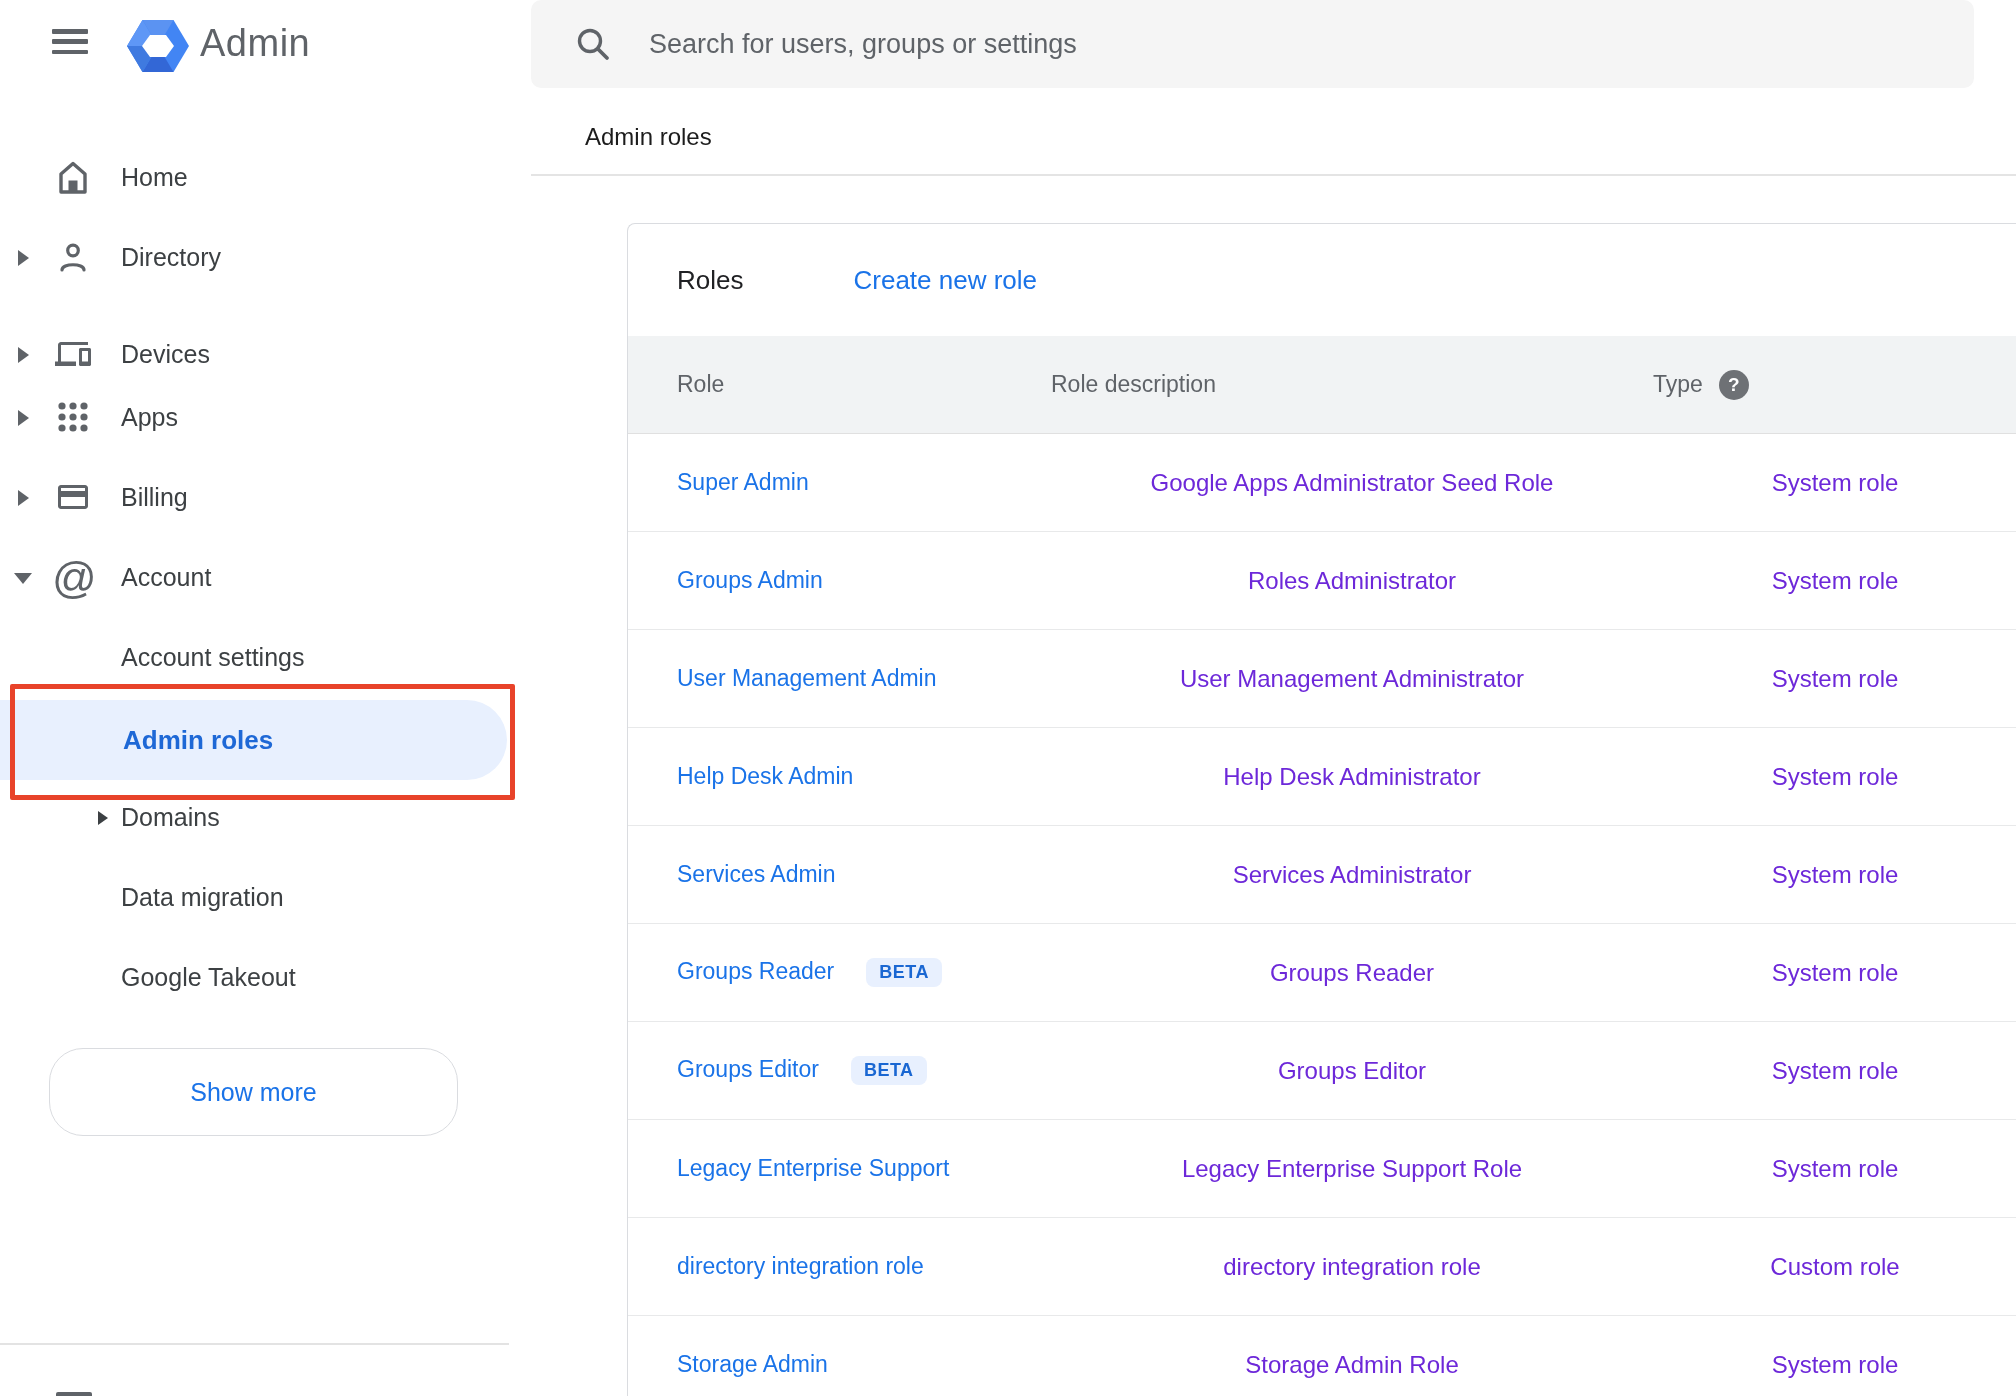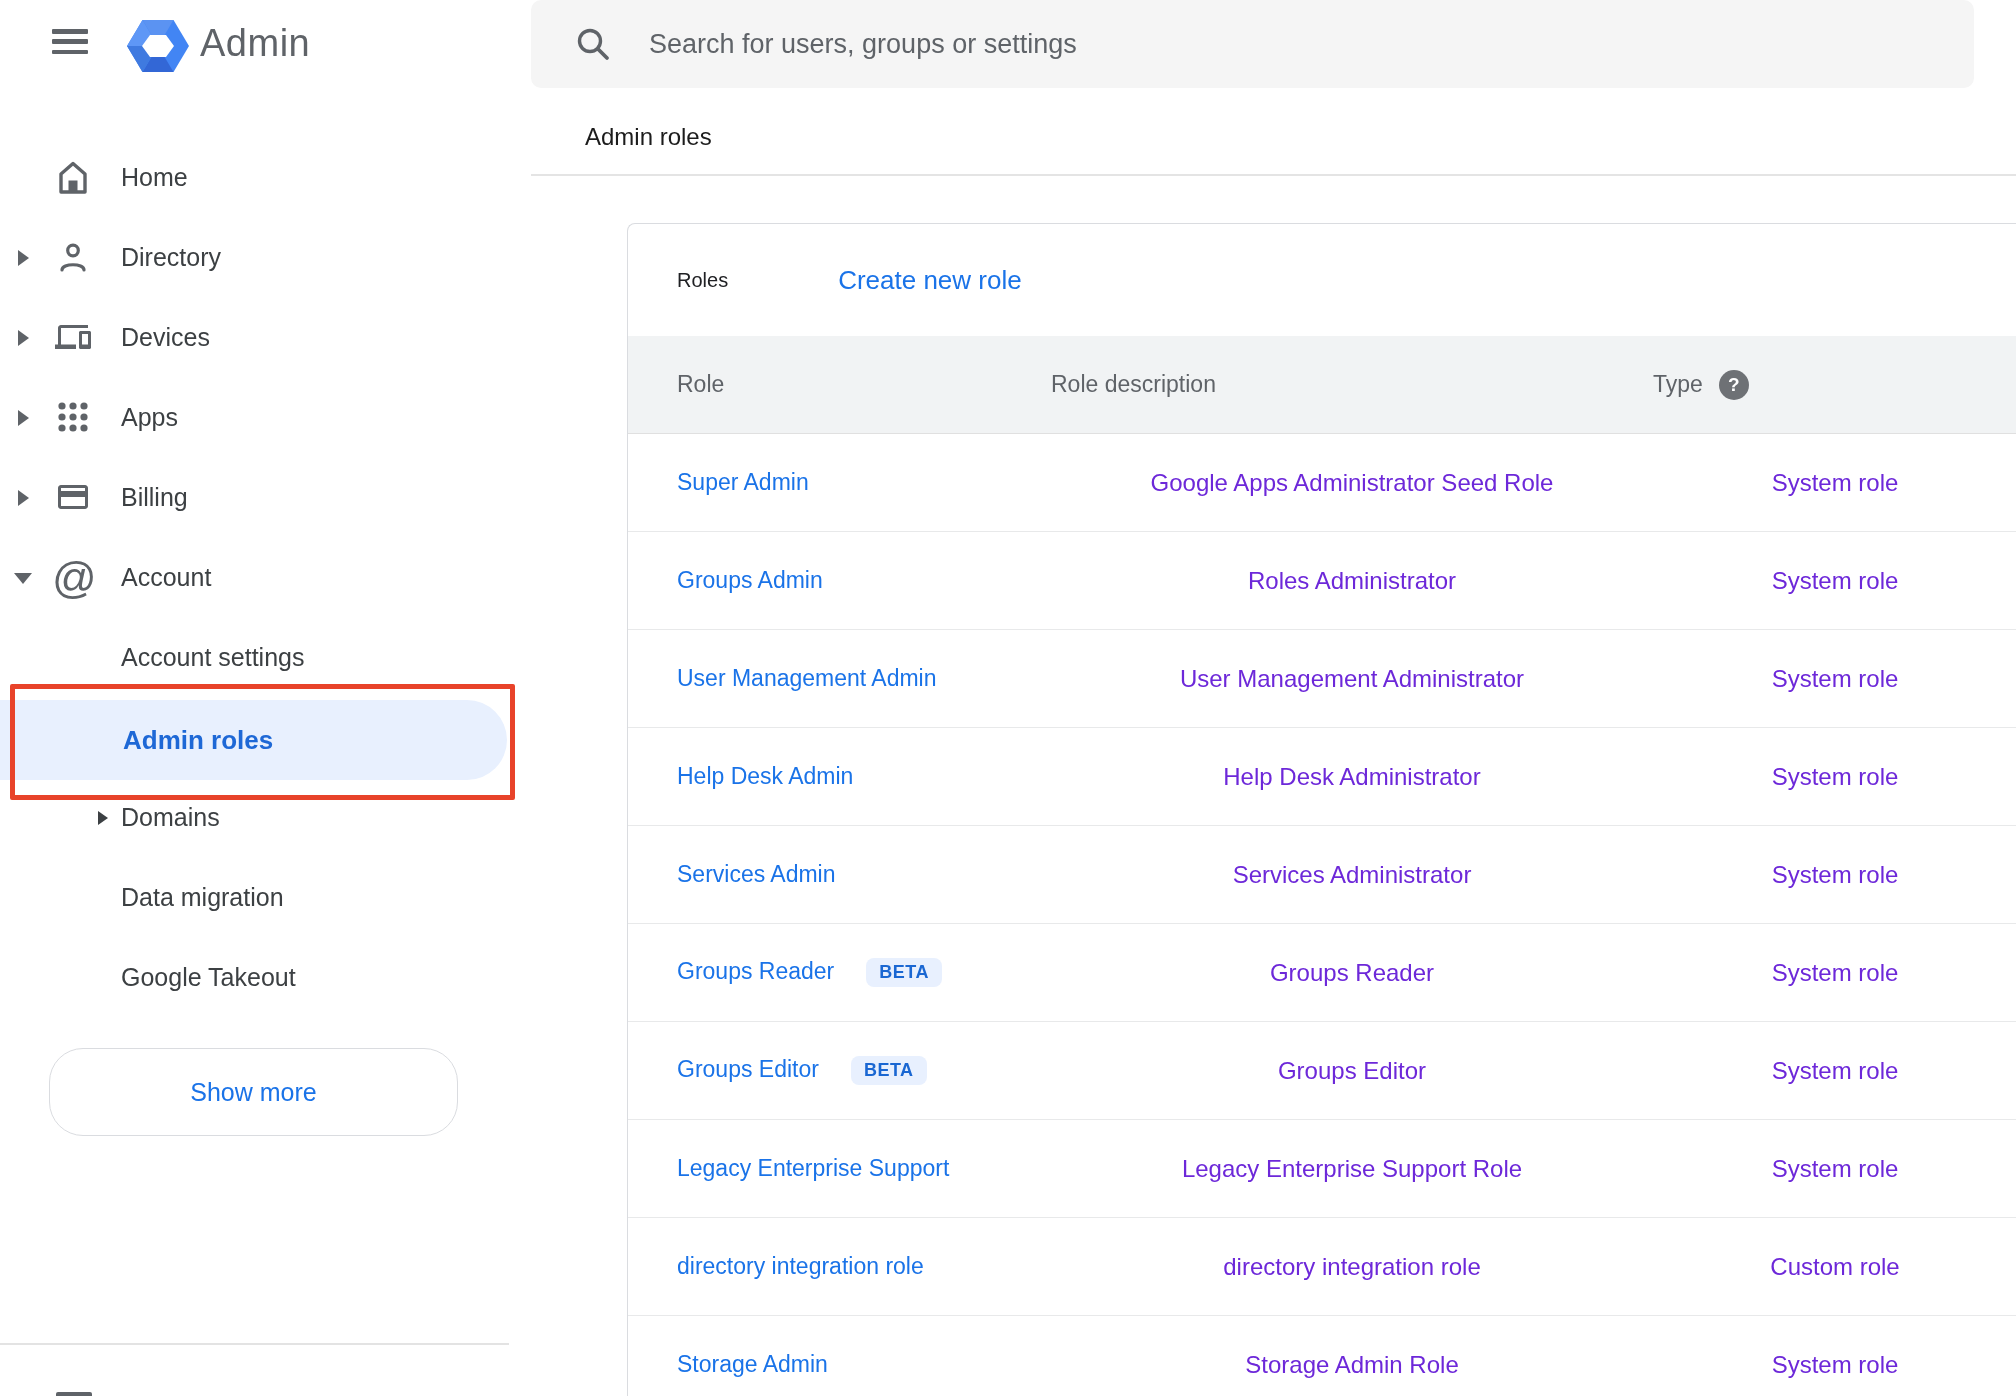--- a/index.html
+++ b/index.html
@@ -56,21 +56,21 @@
 
   
   .breadcrumb { position:absolute; left:585px; top:123px; font-size:24px; color:#1c1c1c; }
   .crumb-divider { position:absolute; left:531px; top:174px; width:1485px; height:2px; background:#e4e4e4; }
 
   
   .card { position:absolute; left:627px; top:223px; width:1390px; height:1174px;
           background:#fff; border-top:1px solid #dadce0; border-left:1px solid #dadce0;
           border-radius:8px 0 0 0; overflow:hidden; }
   .card-header { position:relative; height:112px; display:flex; align-items:center; }
-  .card-title { margin-left:49px; font-size:20px; font-weight:500; color:#202124; }
+  .card-title { margin-left:49px; font-size:26px; font-weight:500; color:#202124; }
   .create-link { margin-left:110px; font-size:26px; color:#1a73e8; text-decoration:none; cursor:pointer; }
 
   .grid-cols { display:grid; grid-template-columns:374px 602px 1fr; padding-left:49px; align-items:center; }
   .thead { height:98px; background:#f1f3f4; border-bottom:1px solid #e0e0e0; }
   .thead .th { font-size:23px; color:#5f6368; display:flex; align-items:center; }
   .help-circle { display:inline-flex; width:30px; height:30px; margin-left:16px; border-radius:50%;
                  background:#6e7175; color:#fff; font-size:19px; font-weight:700;
                  align-items:center; justify-content:center; cursor:pointer; }
 
   .trow { height:98px; border-bottom:1px solid #e8e9ea; background:#fff; }
@@ -111,21 +111,21 @@
 
   <div class="nav-item" style="top:217px">
     <span class="tri"></span>
     <svg class="nav-icon" viewBox="0 0 36 36">
       <circle cx="18" cy="11.5" r="5.3" fill="none" stroke="#5f6368" stroke-width="3.2"></circle>
       <path d="M7 31 c0-7 22-7 22 0" fill="none" stroke="#5f6368" stroke-width="3.2" stroke-linecap="round"></path>
     </svg>
     <span class="nav-label">Directory</span>
   </div>
 
-  <div class="nav-item" style="top:297px">
+  <div class="nav-item" style="top:314px">
     <span class="tri"></span>
     <svg class="nav-icon" viewBox="0 0 36 36">
       <path d="M6 9h27V6H6C4.35 6 3 7.35 3 9v16.5H0V30h21v-4.5H6V9zm28.5 3h-9c-.83 0-1.5.67-1.5 1.5v15c0 .83.67 1.5 1.5 1.5h9c.83 0 1.5-.67 1.5-1.5v-15c0-.83-.67-1.5-1.5-1.5zm-1.5 13.5h-6V15h6v10.5z" fill="#5f6368"></path>
     </svg>
     <span class="nav-label">Devices</span>
   </div>
 
   <div class="nav-item" style="top:377px">
     <span class="tri"></span>
     <svg class="nav-icon" viewBox="0 0 36 36">

